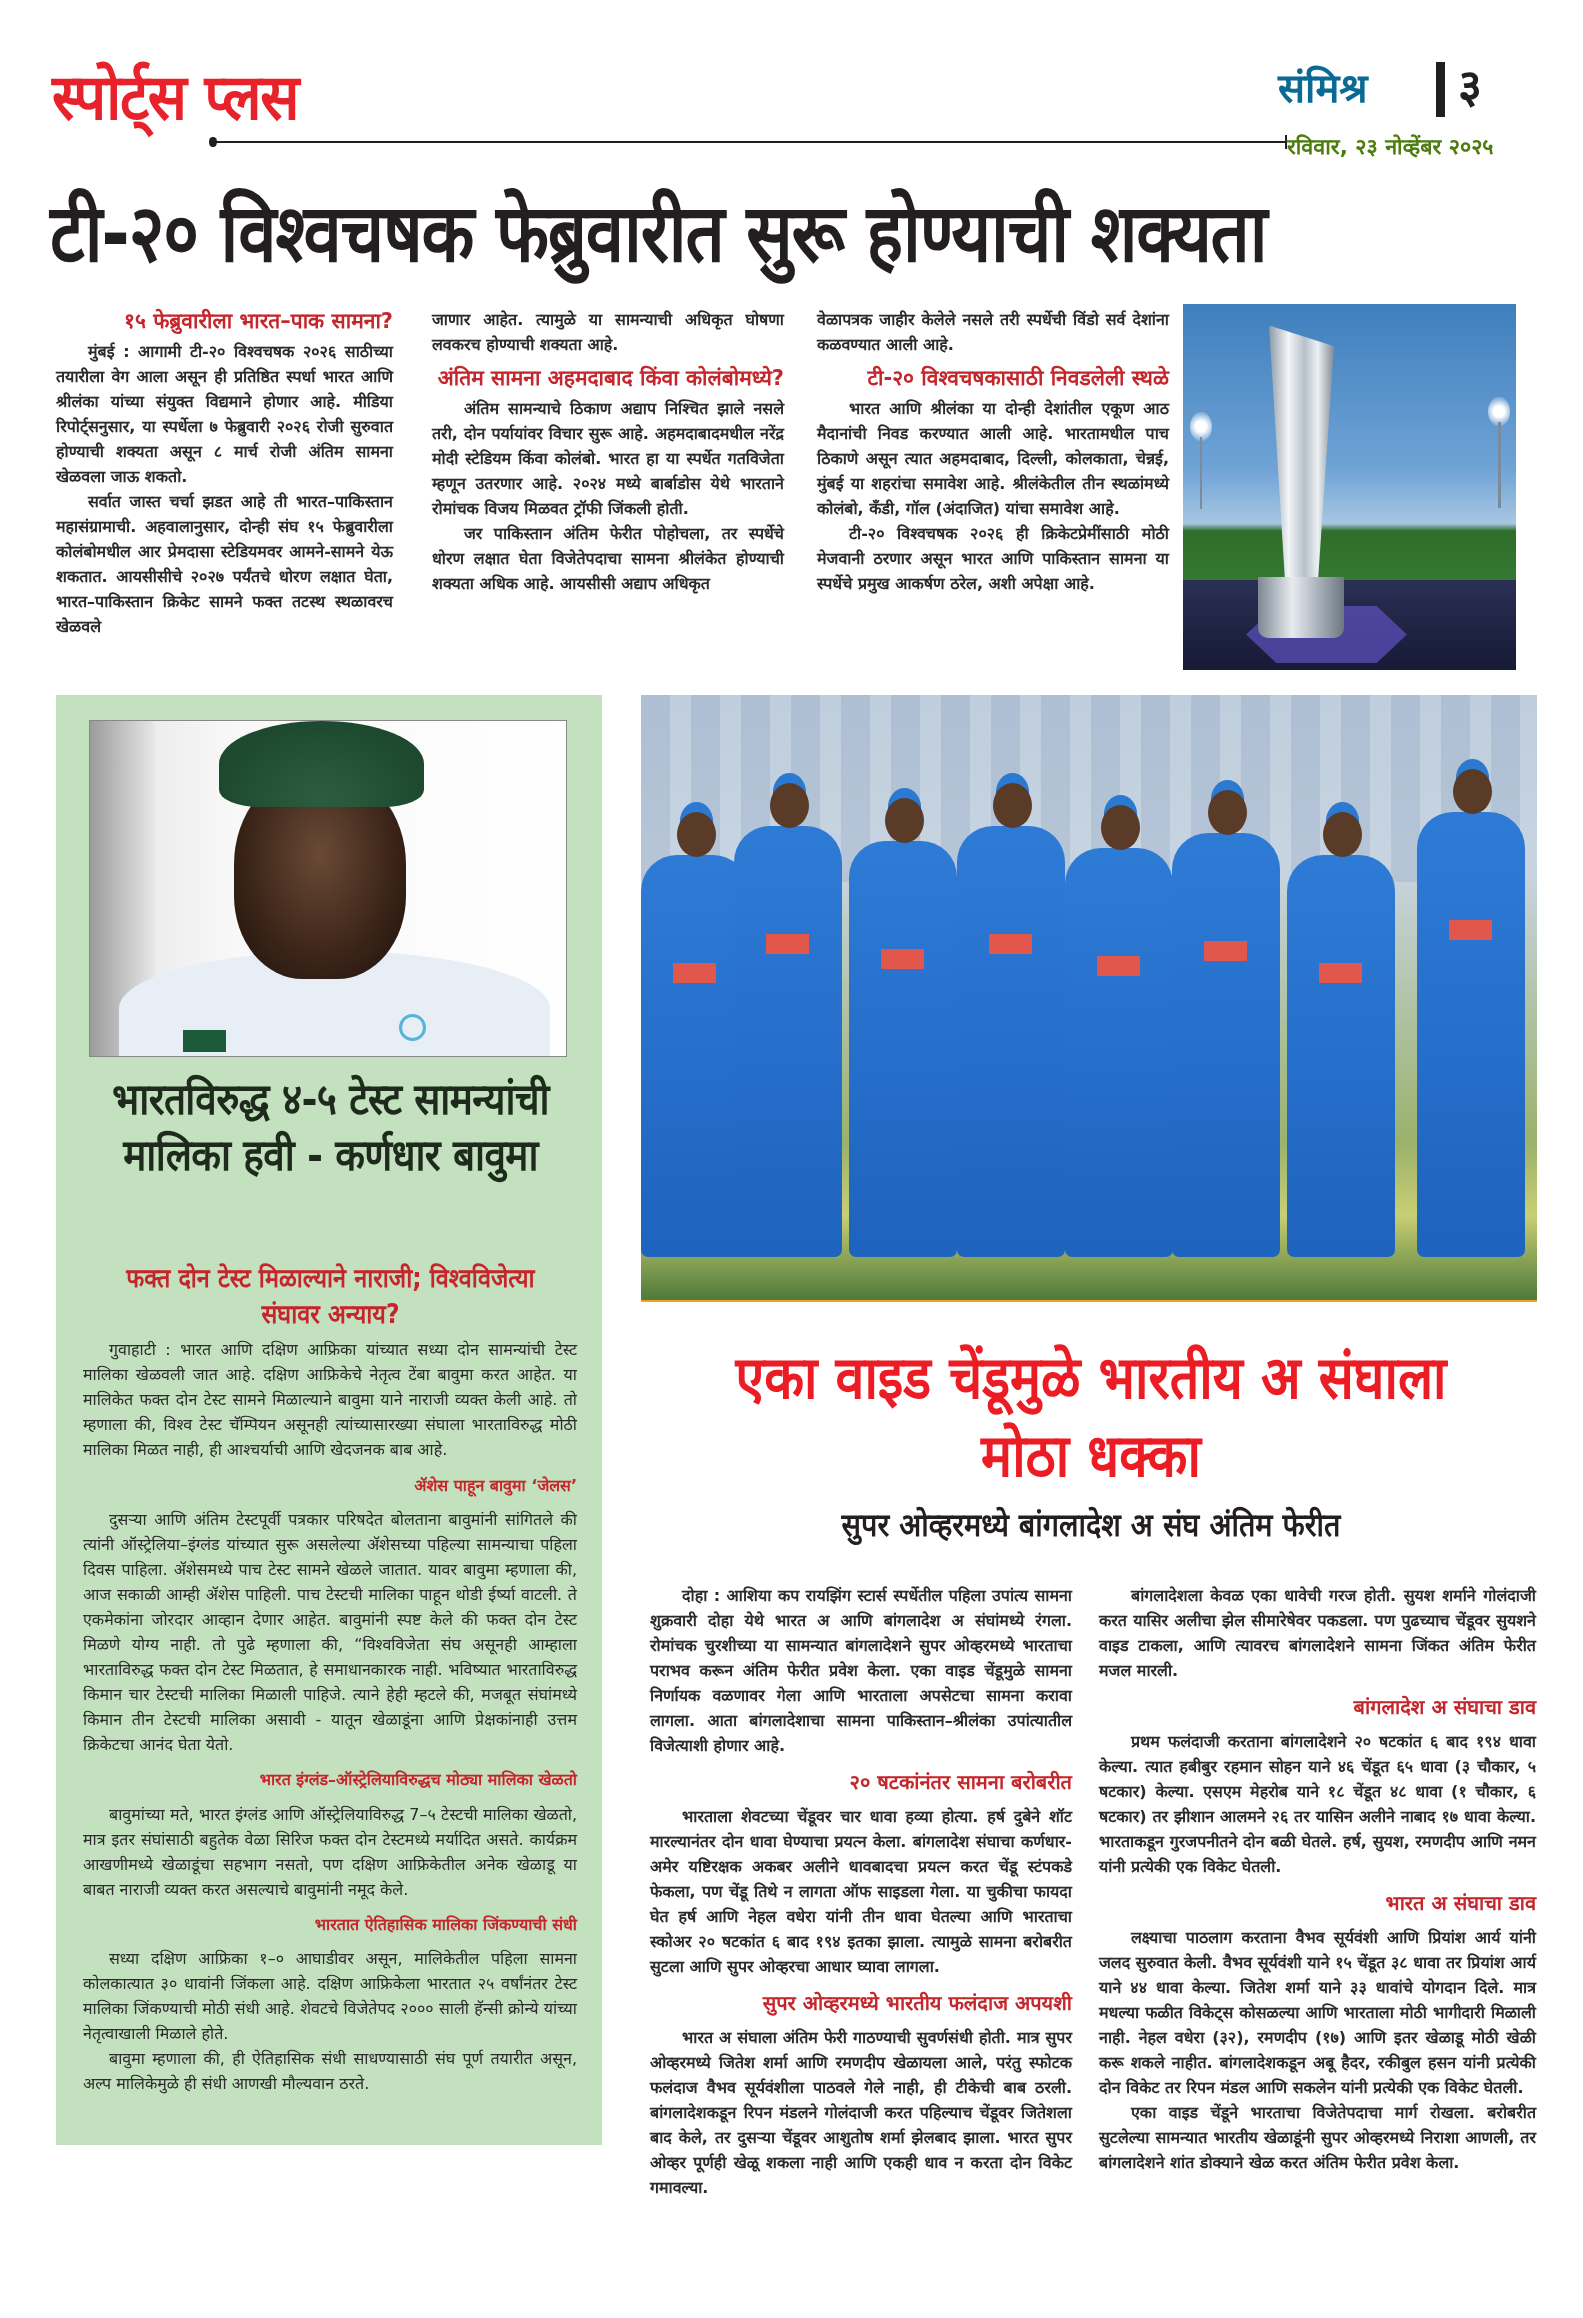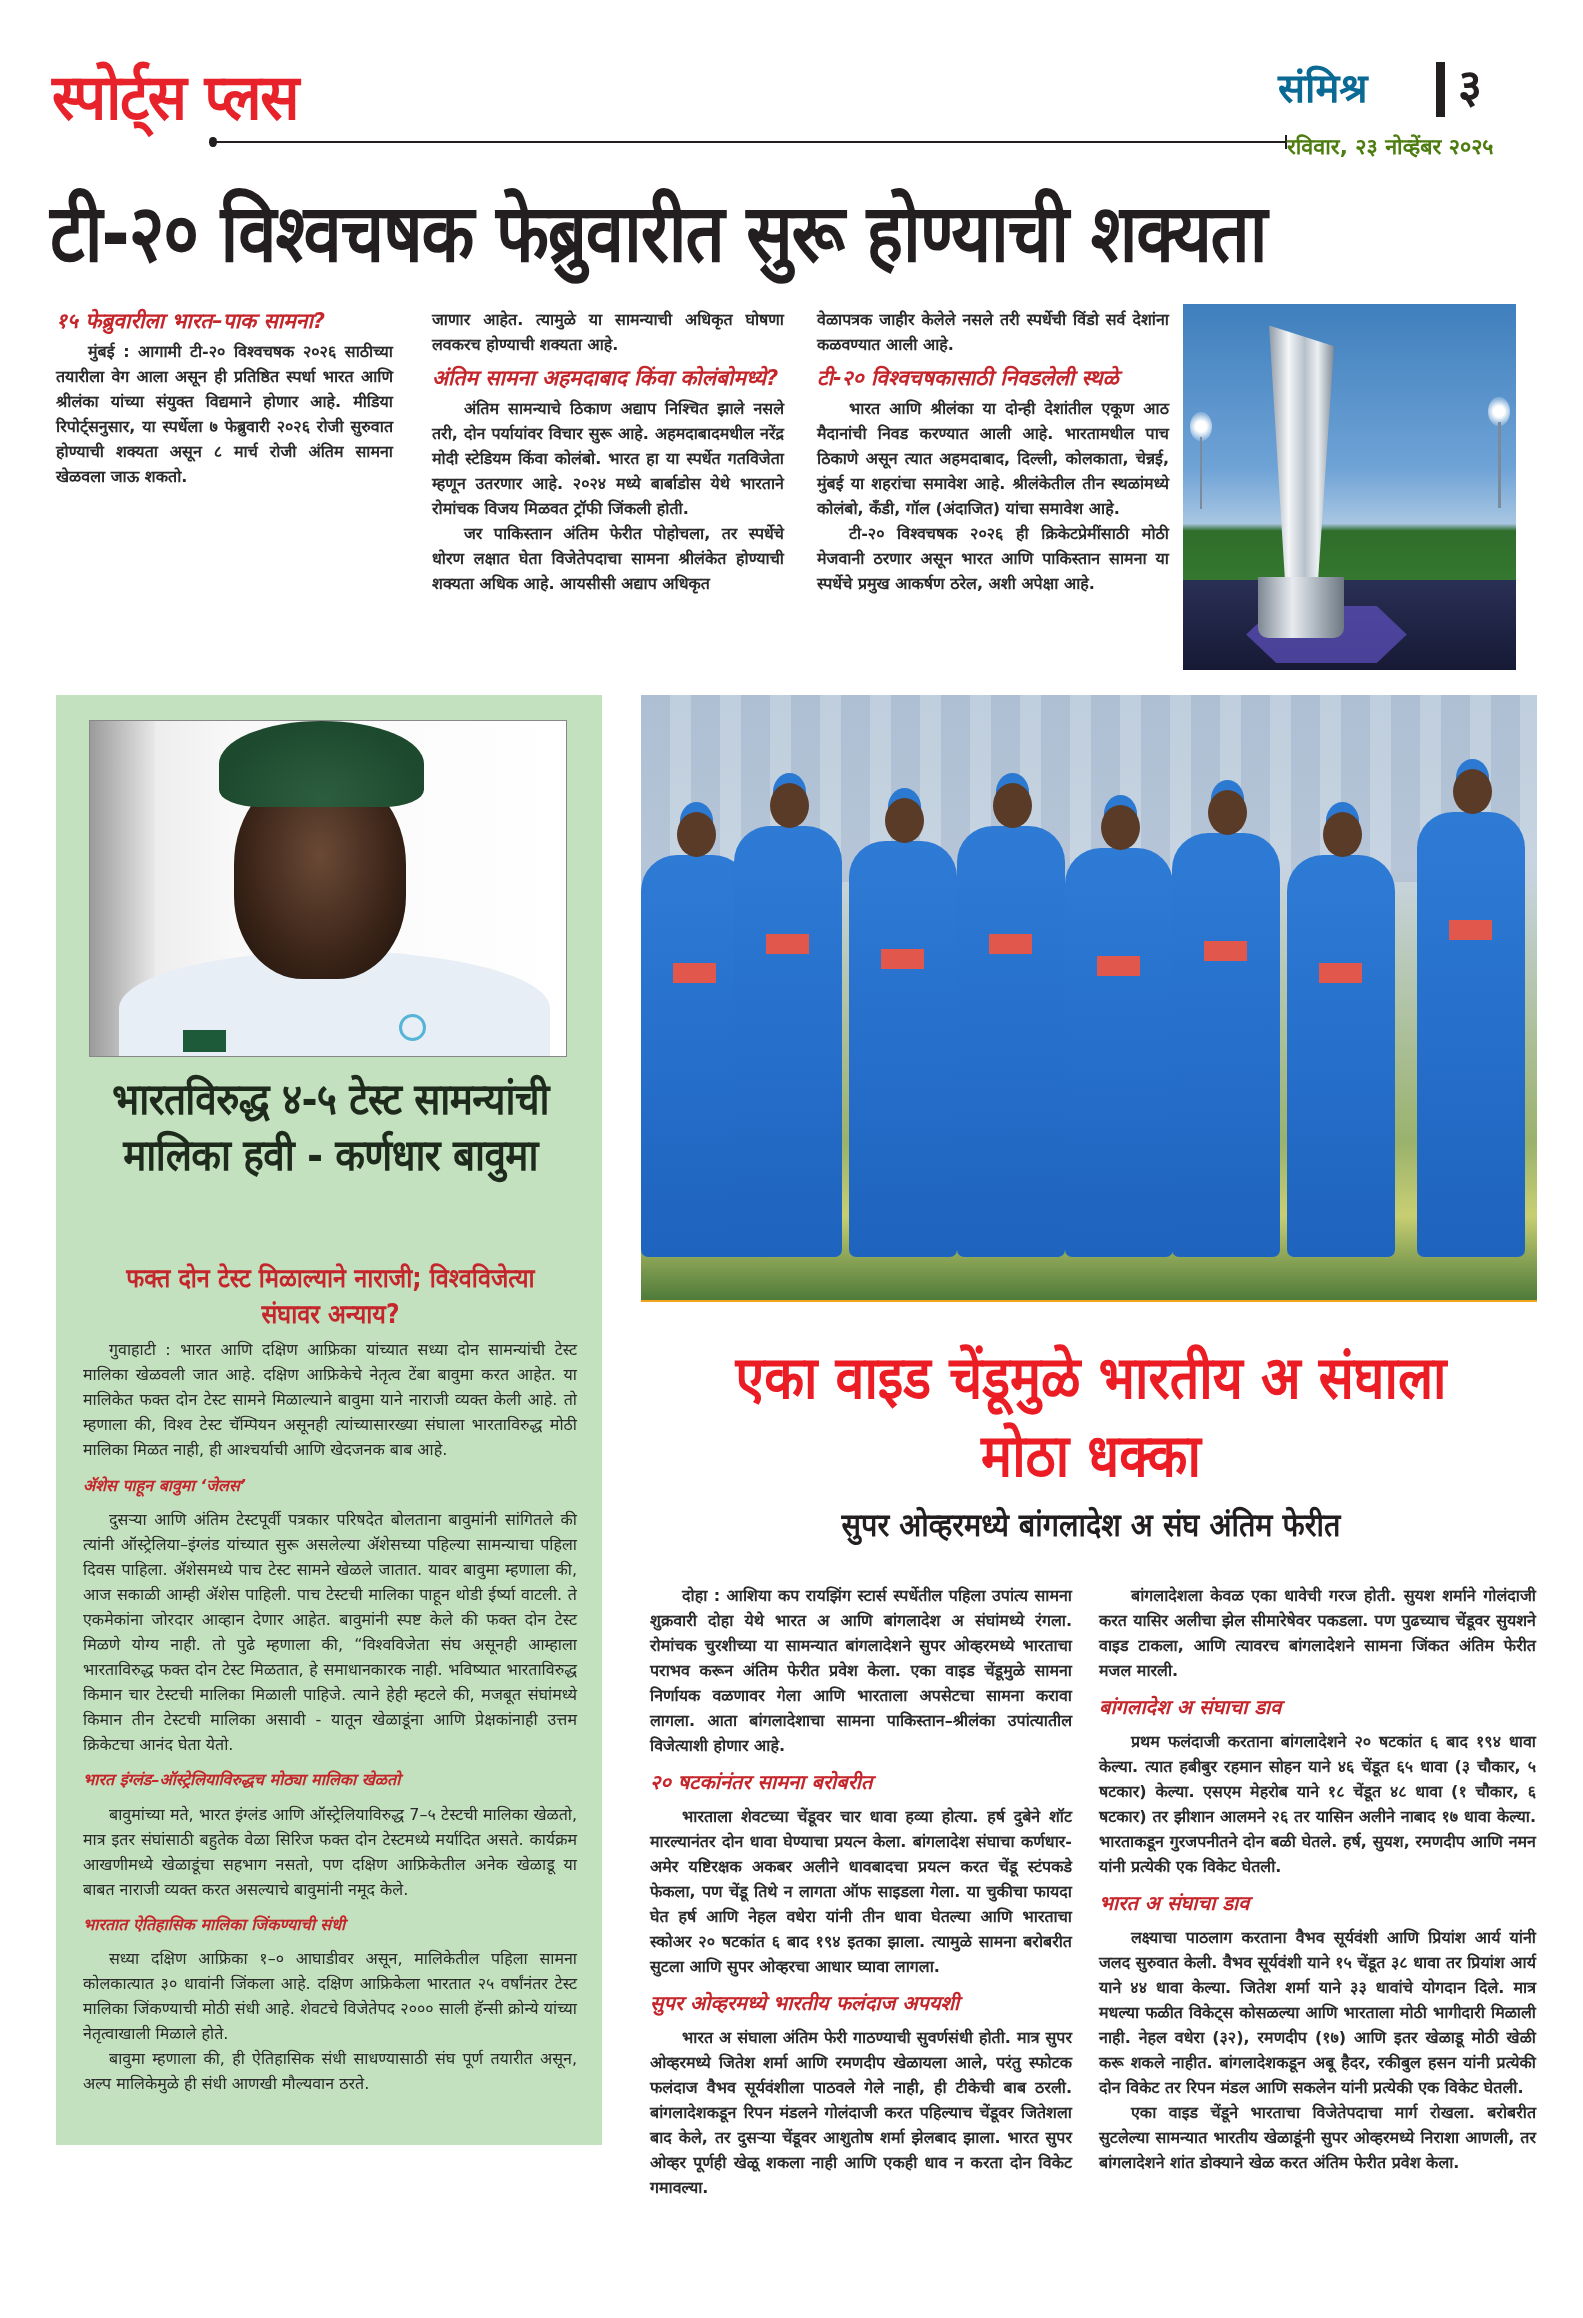--- a/index.html
+++ b/index.html
@@ -17,21 +17,21 @@
   .page-sep { left: 1436px; top: 62px; width: 8.6px; height: 55px; background: #231f20; }
   .page-num { left: 1458px; top: 63px; font-size: 46px; font-weight: 700; color: #231f20; line-height: 1; }
   .dateline { left: 1287px; top: 131px; font-size: 21.5px; font-weight: 700; color: #4d7c0f; }
 
   .main-headline { left: 50px; top: 188px; width: 1486px; font-weight: 700; font-size: 80px; line-height: 1.15; color: #231f20; letter-spacing: -1.4px; white-space: nowrap; transform: scaleX(0.86); transform-origin: left; }
 
   
   .col { position: absolute; font-size: 16px; line-height: 25px; text-align: justify; color: #2b2b2b; }
   .col p { text-indent: 32px; margin-bottom: 0; font-weight: bold; }
   .col p.noindent { text-indent: 0; }
-  .subhead { color: #c5262b; font-weight: 700; font-size: 21px; line-height: 29px; text-align: left; margin: 7.2px 0 2.9px; font-style: italic; }
+  .subhead { color: #c5262b; font-weight: 700; font-size: 21px; line-height: 29px; text-align: right; margin: 7.2px 0 2.9px; }
   .subhead.first { margin-top: 0; }
 
   .c1 { left: 56px; top: 307px; width: 337px; }
   .c2 { left: 432px; top: 307px; width: 352px; }
   .c3 { left: 817px; top: 307px; width: 352px; }
 
   
   .trophy { left: 1183px; top: 304px; width: 333px; height: 366px; overflow: hidden; background: linear-gradient(180deg, #3f7fbd 0%, #6fa3d6 45%, #a8c6e2 60%, #2f6d2b 62%, #3f8c36 100%); }
   .trophy .light { position: absolute; width: 21.5px; height: 29px; background: radial-gradient(circle, #ffffff 30%, rgba(255,255,255,0.3) 70%, transparent 100%); border-radius: 50%; }
   .trophy .pole { position: absolute; width: 2.9px; background: #7b8b9c; }
@@ -78,20 +78,21 @@
 <div class="abs section-label">संमिश्र</div>
 <div class="abs page-sep"></div>
 <div class="abs page-num">३</div>
 <div class="abs dateline">रविवार, २३ नोव्हेंबर २०२५</div>
 
 <h1 class="abs main-headline">टी-२० विश्वचषक फेब्रुवारीत सुरू होण्याची शक्यता</h1>
 
 <div class="col c1">
   <div class="subhead first">१५ फेब्रुवारीला भारत–पाक सामना?</div>
   <p>मुंबई : आगामी टी-२० विश्वचषक २०२६ साठीच्या तयारीला वेग आला असून ही प्रतिष्ठित स्पर्धा भारत आणि श्रीलंका यांच्या संयुक्त विद्यमाने होणार आहे. मीडिया रिपोर्ट्सनुसार, या स्पर्धेला ७ फेब्रुवारी २०२६ रोजी सुरुवात होण्याची शक्यता असून ८ मार्च रोजी अंतिम सामना खेळवला जाऊ शकतो.</p>
+  <p>सर्वात जास्त चर्चा झडत आहे ती भारत–पाकिस्तान महासंग्रामाची. अहवालानुसार, दोन्ही संघ १५ फेब्रुवारीला कोलंबोमधील आर प्रेमदासा स्टेडियमवर आमने-सामने येऊ शकतात. आयसीसीचे २०२७ पर्यंतचे धोरण लक्षात घेता, भारत–पाकिस्तान क्रिकेट सामने फक्त तटस्थ स्थळावरच खेळवले</p>
 </div>
 <div class="col c2">
   <p class="noindent">जाणार आहेत. त्यामुळे या सामन्याची अधिकृत घोषणा लवकरच होण्याची शक्यता आहे.</p>
   <div class="subhead">अंतिम सामना अहमदाबाद किंवा कोलंबोमध्ये?</div>
   <p>अंतिम सामन्याचे ठिकाण अद्याप निश्चित झाले नसले तरी, दोन पर्यायांवर विचार सुरू आहे. अहमदाबादमधील नरेंद्र मोदी स्टेडियम किंवा कोलंबो. भारत हा या स्पर्धेत गतविजेता म्हणून उतरणार आहे. २०२४ मध्ये बार्बाडोस येथे भारताने रोमांचक विजय मिळवत ट्रॉफी जिंकली होती.</p>
   <p>जर पाकिस्तान अंतिम फेरीत पोहोचला, तर स्पर्धेचे धोरण लक्षात घेता विजेतेपदाचा सामना श्रीलंकेत होण्याची शक्यता अधिक आहे. आयसीसी अद्याप अधिकृत</p>
 </div>
 <div class="col c3">
   <p class="noindent">वेळापत्रक जाहीर केलेले नसले तरी स्पर्धेची विंडो सर्व देशांना कळवण्यात आली आहे.</p>
   <div class="subhead">टी-२० विश्वचषकासाठी निवडलेली स्थळे</div>

